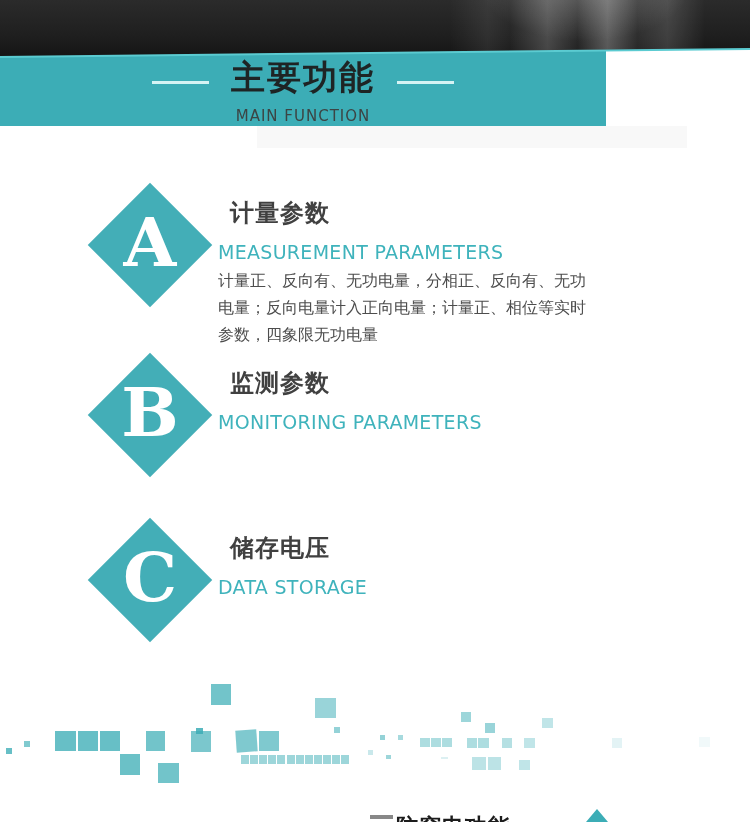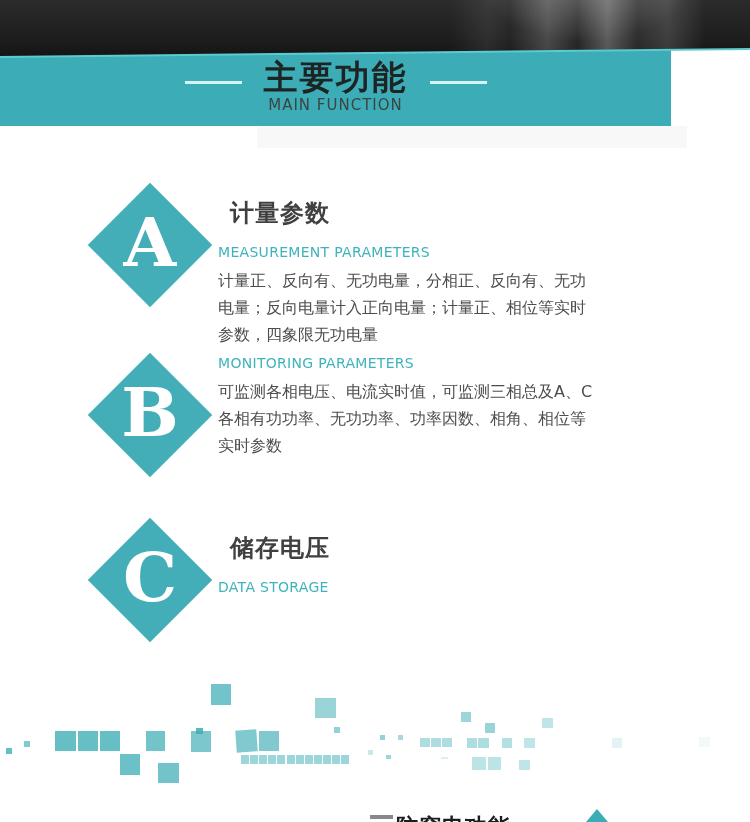--- a/index.html
+++ b/index.html
@@ -2,30 +2,30 @@
 <html><head>
 <meta charset="utf-8">
 <style>
   html,body{margin:0;padding:0;}
   .page{
     position:relative;width:750px;height:822px;overflow:hidden;background:#ffffff;
     font-family:"DejaVu Sans","Liberation Sans",sans-serif;
   }
   
   .banner{
-    position:absolute;left:0;top:45px;width:671px;height:81px;background:#3cadb6;z-index:1;
+    position:absolute;left:0;top:45px;width:606px;height:81px;background:#3cadb6;z-index:1;
     text-align:center;
   }
   .banner-head{display:flex;align-items:center;justify-content:center;padding-top:13px;}
   .banner-title{
     margin:0 22px;font-size:34px;line-height:38px;font-weight:bold;color:#1e2424;letter-spacing:2px;
   }
   .banner-dash{width:57px;height:3px;background:rgba(240,255,255,0.85);margin-top:10px;}
   .banner-sub{
-    margin-top:0;font-size:15px;letter-spacing:1px;color:#3c4444;
+    margin-top:11px;font-size:15px;letter-spacing:1px;color:#3c4444;
   }
   
   .hero-glow{
     position:absolute;left:0;top:0;width:750px;height:59px;background:#5bcbd1;z-index:2;
     clip-path:polygon(0 0,100% 0,100% 50px,0 58px);
   }
   
   .hero{
     position:absolute;left:0;top:0;width:750px;height:58px;z-index:3;
     clip-path:polygon(0 0,100% 0,100% 48px,0 56px);
@@ -46,21 +46,21 @@
   .badge .diamond{
     position:absolute;left:18px;top:18px;width:88px;height:88px;background:#43aeb7;transform:rotate(45deg);
   }
   .badge .letter{
     position:absolute;left:0;top:0;width:124px;height:124px;display:flex;align-items:center;justify-content:center;
     font-family:"DejaVu Serif","Liberation Serif",serif;font-weight:bold;font-size:68px;color:#ffffff;
     padding-bottom:6px;box-sizing:border-box;
   }
   .f-content{position:absolute;left:218px;top:0;width:382px;}
   .f-title{margin:12px;font-size:24px;line-height:36px;font-weight:bold;color:#404040;letter-spacing:1px;}
-  .f-sub{margin-top:1px;font-size:14px;line-height:18px;color:#3fb3bc;letter-spacing:0.3px;}
+  .f-sub{margin-top:1px;font-size:19px;line-height:18px;color:#3fb3bc;letter-spacing:0.3px;}
   .f-body{margin-top:6px;font-size:16px;line-height:27px;color:#4d4d4d;}
   
   .sq{position:absolute;background:#3cadb6;}
   
   .next-dash{position:absolute;left:370px;top:815px;width:23px;height:4px;background:#888888;}
   .next-heading{
     position:absolute;left:396px;top:812px;width:220px;font-size:22px;font-weight:bold;color:#1c1c1c;
     white-space:nowrap;letter-spacing:1px;
   }
   .next-diamond-tip{
@@ -97,22 +97,22 @@
       <div class="f-body">计量正、反向有、无功电量，分相正、反向有、无功电量；反向电量计入正向电量；计量正、相位等实时参数，四象限无功电量</div>
     </div>
   </section>
 
   <section class="feature f-b">
     <div class="badge">
       <div class="diamond"></div>
       <div class="letter">B</div>
     </div>
     <div class="f-content">
+      <h2 class="f-title">监测参数</h2>
       <div class="f-sub">MONITORING PARAMETERS</div>
-      <div class="f-body">可监测各相电压、电流实时值，可监测三相总及A、C各相有功功率、无功功率、功率因数、相角、相位等实时参数</div>
     </div>
   </section>
 
   <section class="feature f-c">
     <div class="badge">
       <div class="diamond"></div>
       <div class="letter">C</div>
     </div>
     <div class="f-content">
       <h2 class="f-title">储存电压</h2>

